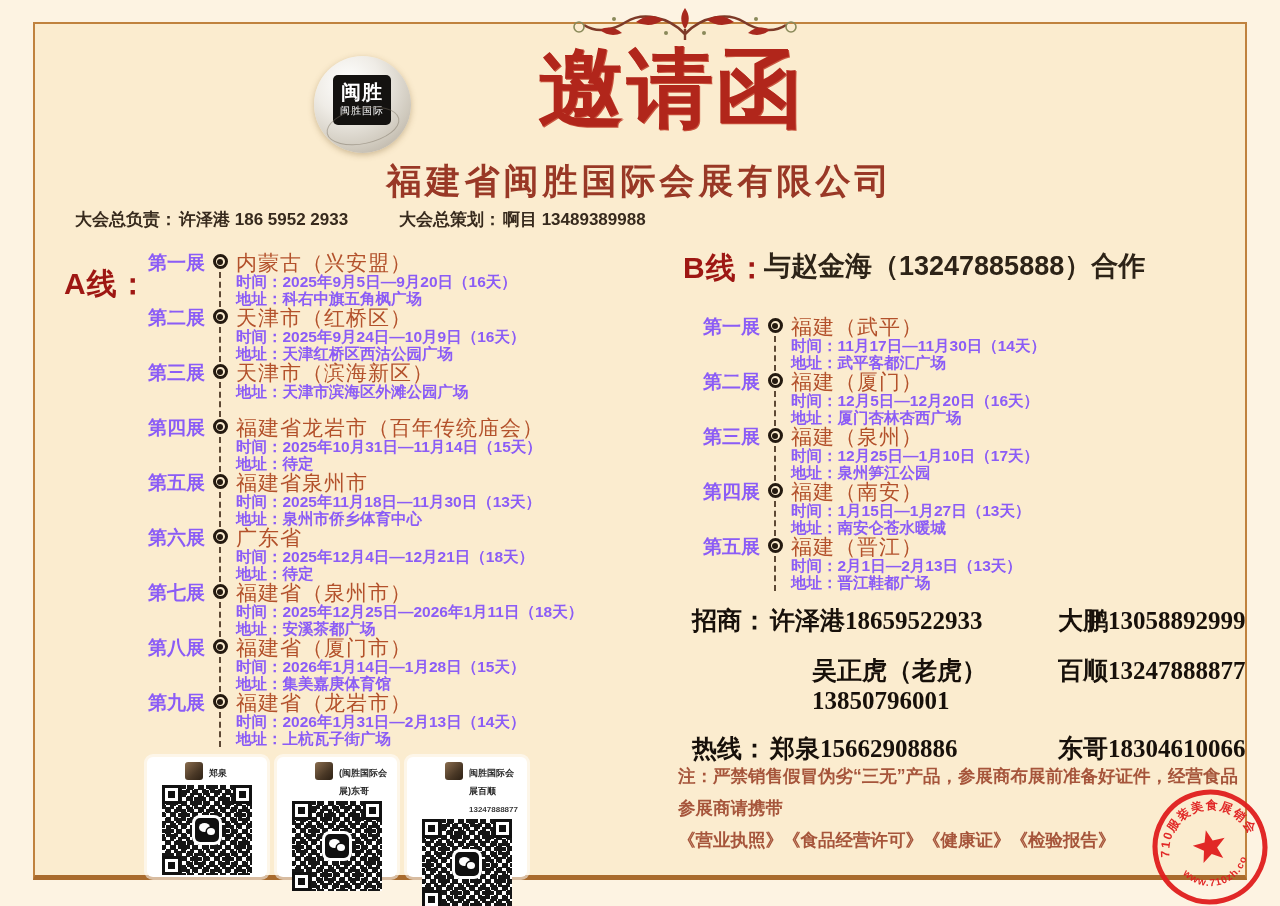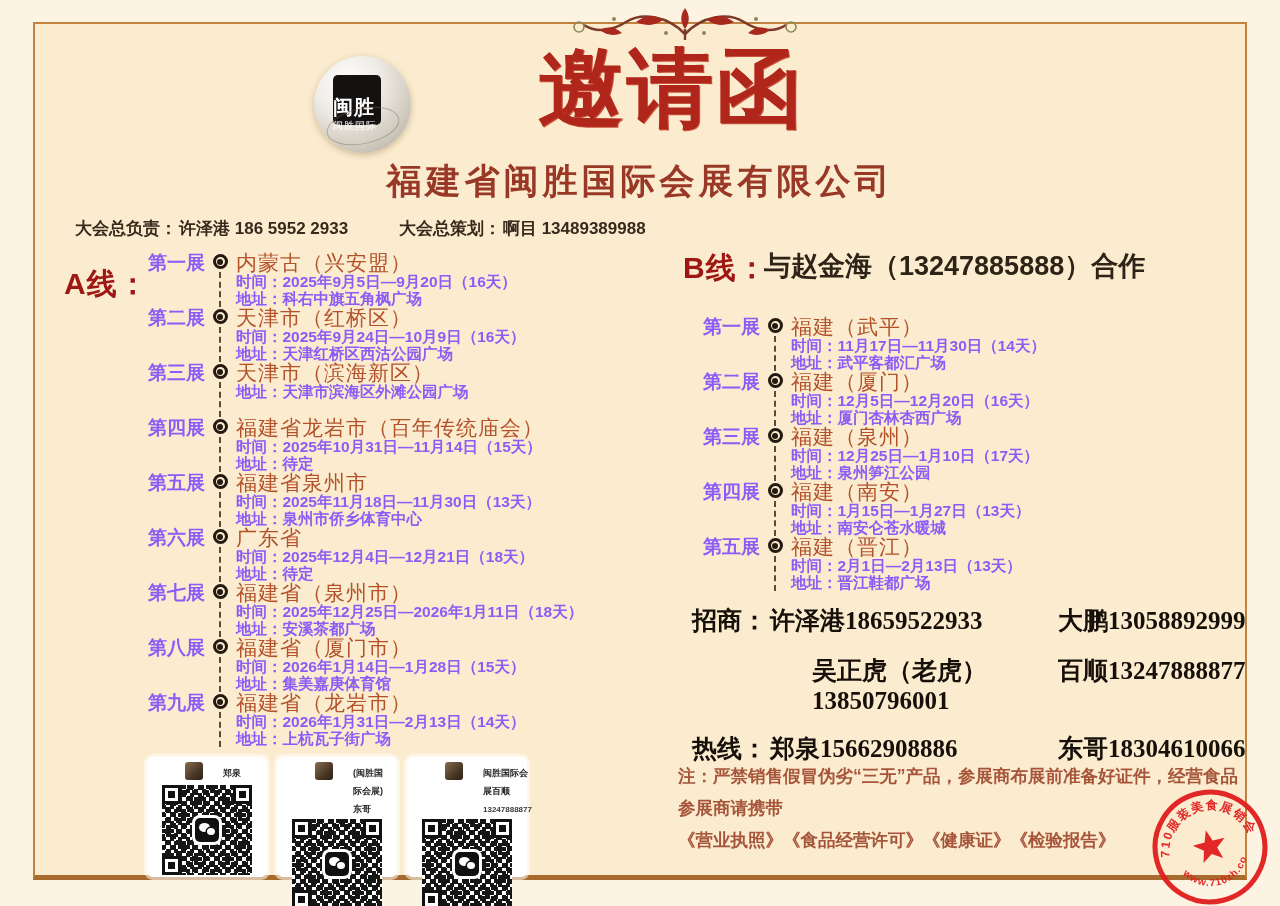--- a/index.html
+++ b/index.html
@@ -9,30 +9,30 @@
   .frame { position:absolute; left:33px; top:22px; width:1214px; height:858px;
            background:#fbeccf; border:2px solid #c0823e; border-bottom:5px solid #a96b2d; }
 
   
   .flourish { position:absolute; left:548px; top:0px; width:274px; height:58px; }
   .logo { position:absolute; left:314px; top:56px; width:97px; height:97px; border-radius:50%;
           background:radial-gradient(circle at 35% 28%, #ffffff 0%, #efece6 35%, #cfc9bd 70%, #aba295 100%);
           box-shadow:0 2px 6px rgba(120,90,40,.35); }
   .logo::after { content:""; position:absolute; left:12px; top:52px; width:72px; height:34px;
           border:1px solid rgba(120,110,95,.45); border-radius:50%; transform:rotate(-12deg); }
-  .logo-mark { position:absolute; left:19px; top:19px; width:48px; height:50px; background:#141210;
-          border-radius:5px; color:#fff; text-align:left; line-height:1; padding-top:22px; }
+  .logo-mark { position:absolute; left:19px; top:19px; width:58px; height:50px; background:#141210;
+          border-radius:5px; color:#fff; text-align:center; line-height:1; padding-top:7px; }
   .logo-mark .l1 { font-size:20px; font-weight:bold; letter-spacing:1px; }
   .logo-mark .l2 { font-size:10px; margin-top:4px; letter-spacing:1px; }
   .invite-title { position:absolute; left:538px; top:44px; width:280px; text-align:left;
           font-size:86px; line-height:1.05; font-weight:900; color:#b1261b; letter-spacing:3px;
           font-family:"Liberation Serif","DejaVu Serif",serif; text-shadow:1px 1px 0 #c9553f; }
   .company { position:absolute; left:0; top:158px; width:1280px; text-align:center;
           font-size:35px; font-weight:bold; color:#993826; letter-spacing:4px; }
-  .head-line { position:absolute; left:75px; top:217px; font-size:17px; font-weight:bold; color:#372a1d; }
+  .head-line { position:absolute; left:75px; top:208px; font-size:17px; font-weight:bold; color:#372a1d; }
   .head-line .pair { margin-right:46px; }
   .head-line .hv { margin-left:2px; font-weight:bold; }
 
   
   .sec-label { position:absolute; font-size:30px; font-weight:900; color:#9e1713; letter-spacing:1px; }
   .sec-label.a { left:64px; top:264px; }
   .sec-label.b { left:683px; top:248px; }
   .b-subtitle { position:absolute; left:764px; top:248px; font-size:27px; font-weight:bold; color:#2d2317; }
 
   
@@ -61,21 +61,21 @@
   .c-right { white-space:nowrap; }
 
   
   .note { position:absolute; left:678px; top:760px; width:566px; font-size:17.5px;
           line-height:32px; color:#a6553b; font-weight:bold; }
 
   
   .qr-card { position:absolute; top:757px; width:120px; height:120px; background:#fff;
              border-radius:6px; padding:5px 6px; box-shadow:0 0 0 3px rgba(255,255,255,.55); }
   .qr-card.c1 { left:147px; } .qr-card.c2 { left:277px; } .qr-card.c3 { left:407px; }
-  .qr-head { display:flex; align-items:flex-start; gap:20px; min-height:20px;padding-left:32px; }
+  .qr-head { display:flex; align-items:flex-start; gap:6px; min-height:20px;padding-left:32px; }
   .avatar { width:18px; height:18px; flex:0 0 18px; border-radius:3px;
             background:linear-gradient(135deg,#8a6d4e,#4a3826 60%,#2c2014); }
   .qr-meta { flex:1; }
   .qr-name { font-size:9px; font-weight:bold; color:#2a2a2a; line-height:10px; }
   .qr-sub  { font-size:8px; font-weight:bold; color:#3a3a3a; line-height:9px; }
   .qr-bar  { width:30px; height:4px; background:#cfcfcf; border-radius:2px; margin-top:2px; }
   .qr { position:relative; width:90px; height:90px; margin:3px auto 0;
         background:
           repeating-conic-gradient(#161616 0% 25%, transparent 0% 50%) 0 0/8px 8px,
           repeating-conic-gradient(#161616 0% 25%, transparent 0% 50%) 3px 5px/11px 11px,

